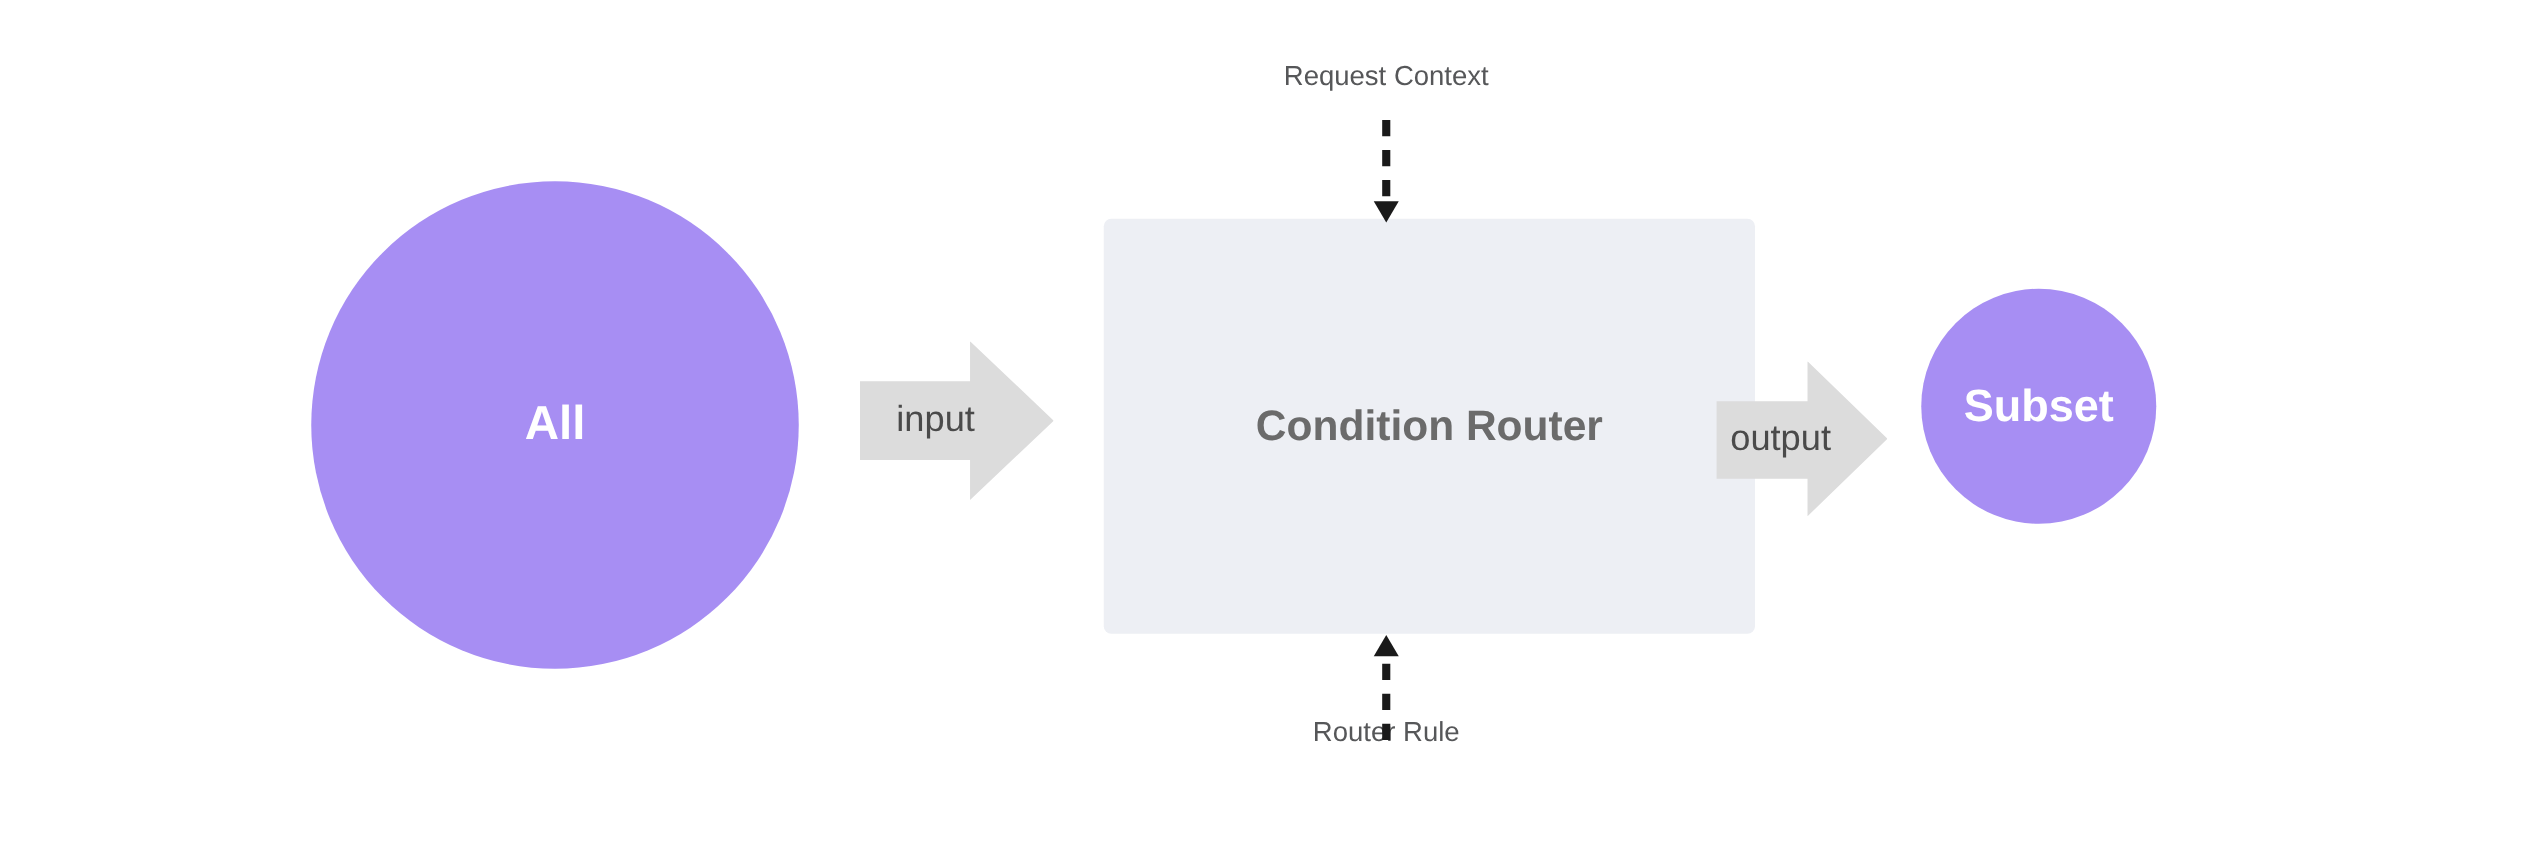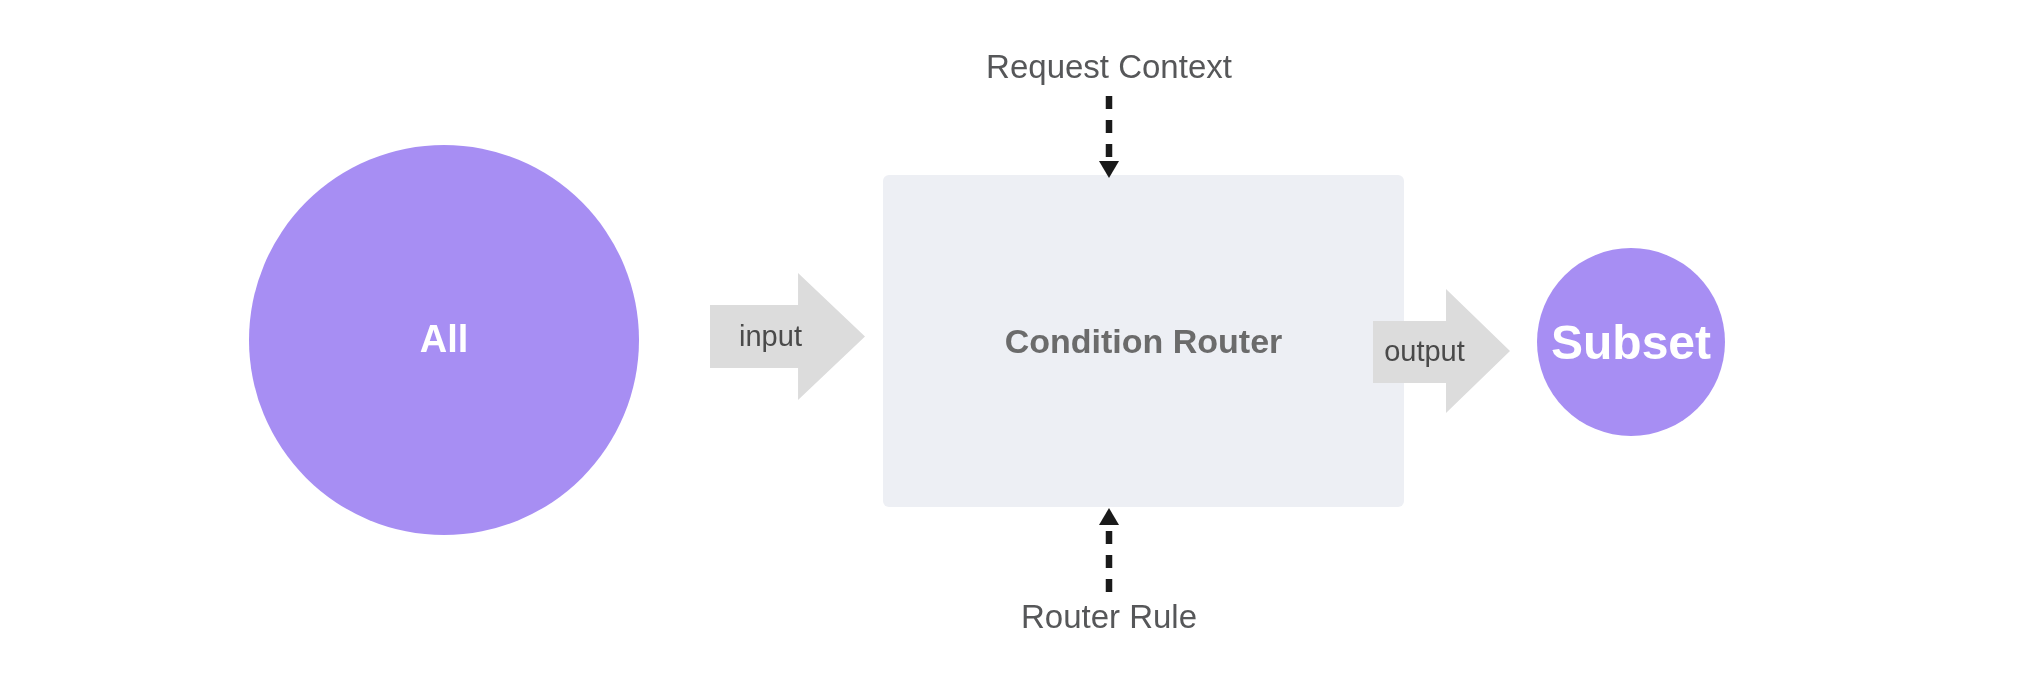--- a/index.html
+++ b/index.html
@@ -25,23 +25,23 @@
     text-align: center;
     color: var(--node-text-light, #ffffff);
     font-weight: bold;
   }
   .circle-all {
     left: 249px; top: 145px;
     width: 390px; height: 390px;
     font-size: 38px; line-height: 1.26;
   }
   .circle-subset {
-    left: 1537px; top: 248px;
+    left: 1537px; top: 231px;
     width: 188px; height: 188px;
-    font-size: 48px;
+    font-size: 36px;
   }
   .router-box {
     position: absolute;
     left: 883px; top: 175px;
     width: 521px; height: 332px;
     background: var(--box-bg, #edeff4);
     border-radius: 6px;
     display: flex;
     align-items: center;
     justify-content: center;
@@ -56,39 +56,39 @@
     background: var(--arrow-fill, #dcdcdc);
     display: flex;
     align-items: center;
     justify-content: center;
     padding-right: 34px;
     box-sizing: border-box;
     font-size: 29px;
     color: var(--arrow-text, #4a4a4a);
   }
   .arrow-input {
-    left: 710px; top: 273px;
+    left: 688px; top: 273px;
     width: 155px; height: 127px;
     clip-path: polygon(0 25.2%, 56.8% 25.2%, 56.8% 0%, 100% 50%, 56.8% 100%, 56.8% 74.8%, 0 74.8%);
   }
   .arrow-output {
     left: 1373px; top: 289px;
     width: 137px; height: 124px;
     clip-path: polygon(0 25.8%, 53.3% 25.8%, 53.3% 0%, 100% 50%, 53.3% 100%, 53.3% 75.8%, 0 75.8%);
   }
   .side-label {
     position: absolute;
     left: 909px;
     width: 400px;
     text-align: center;
-    font-size: 33px;
+    font-size: 22px;
     color: var(--annotation-text, #565759);
   }
   .label-request-context { top: 48px; }
-  .label-router-rule { top: 598px; }
+  .label-router-rule { top: 573px; }
   .dashed-overlay {
     position: absolute;
     left: 0; top: 0;
     width: 2020px; height: 680px;
     pointer-events: none;
   }
 </style>
 </head>
 <body>
 

